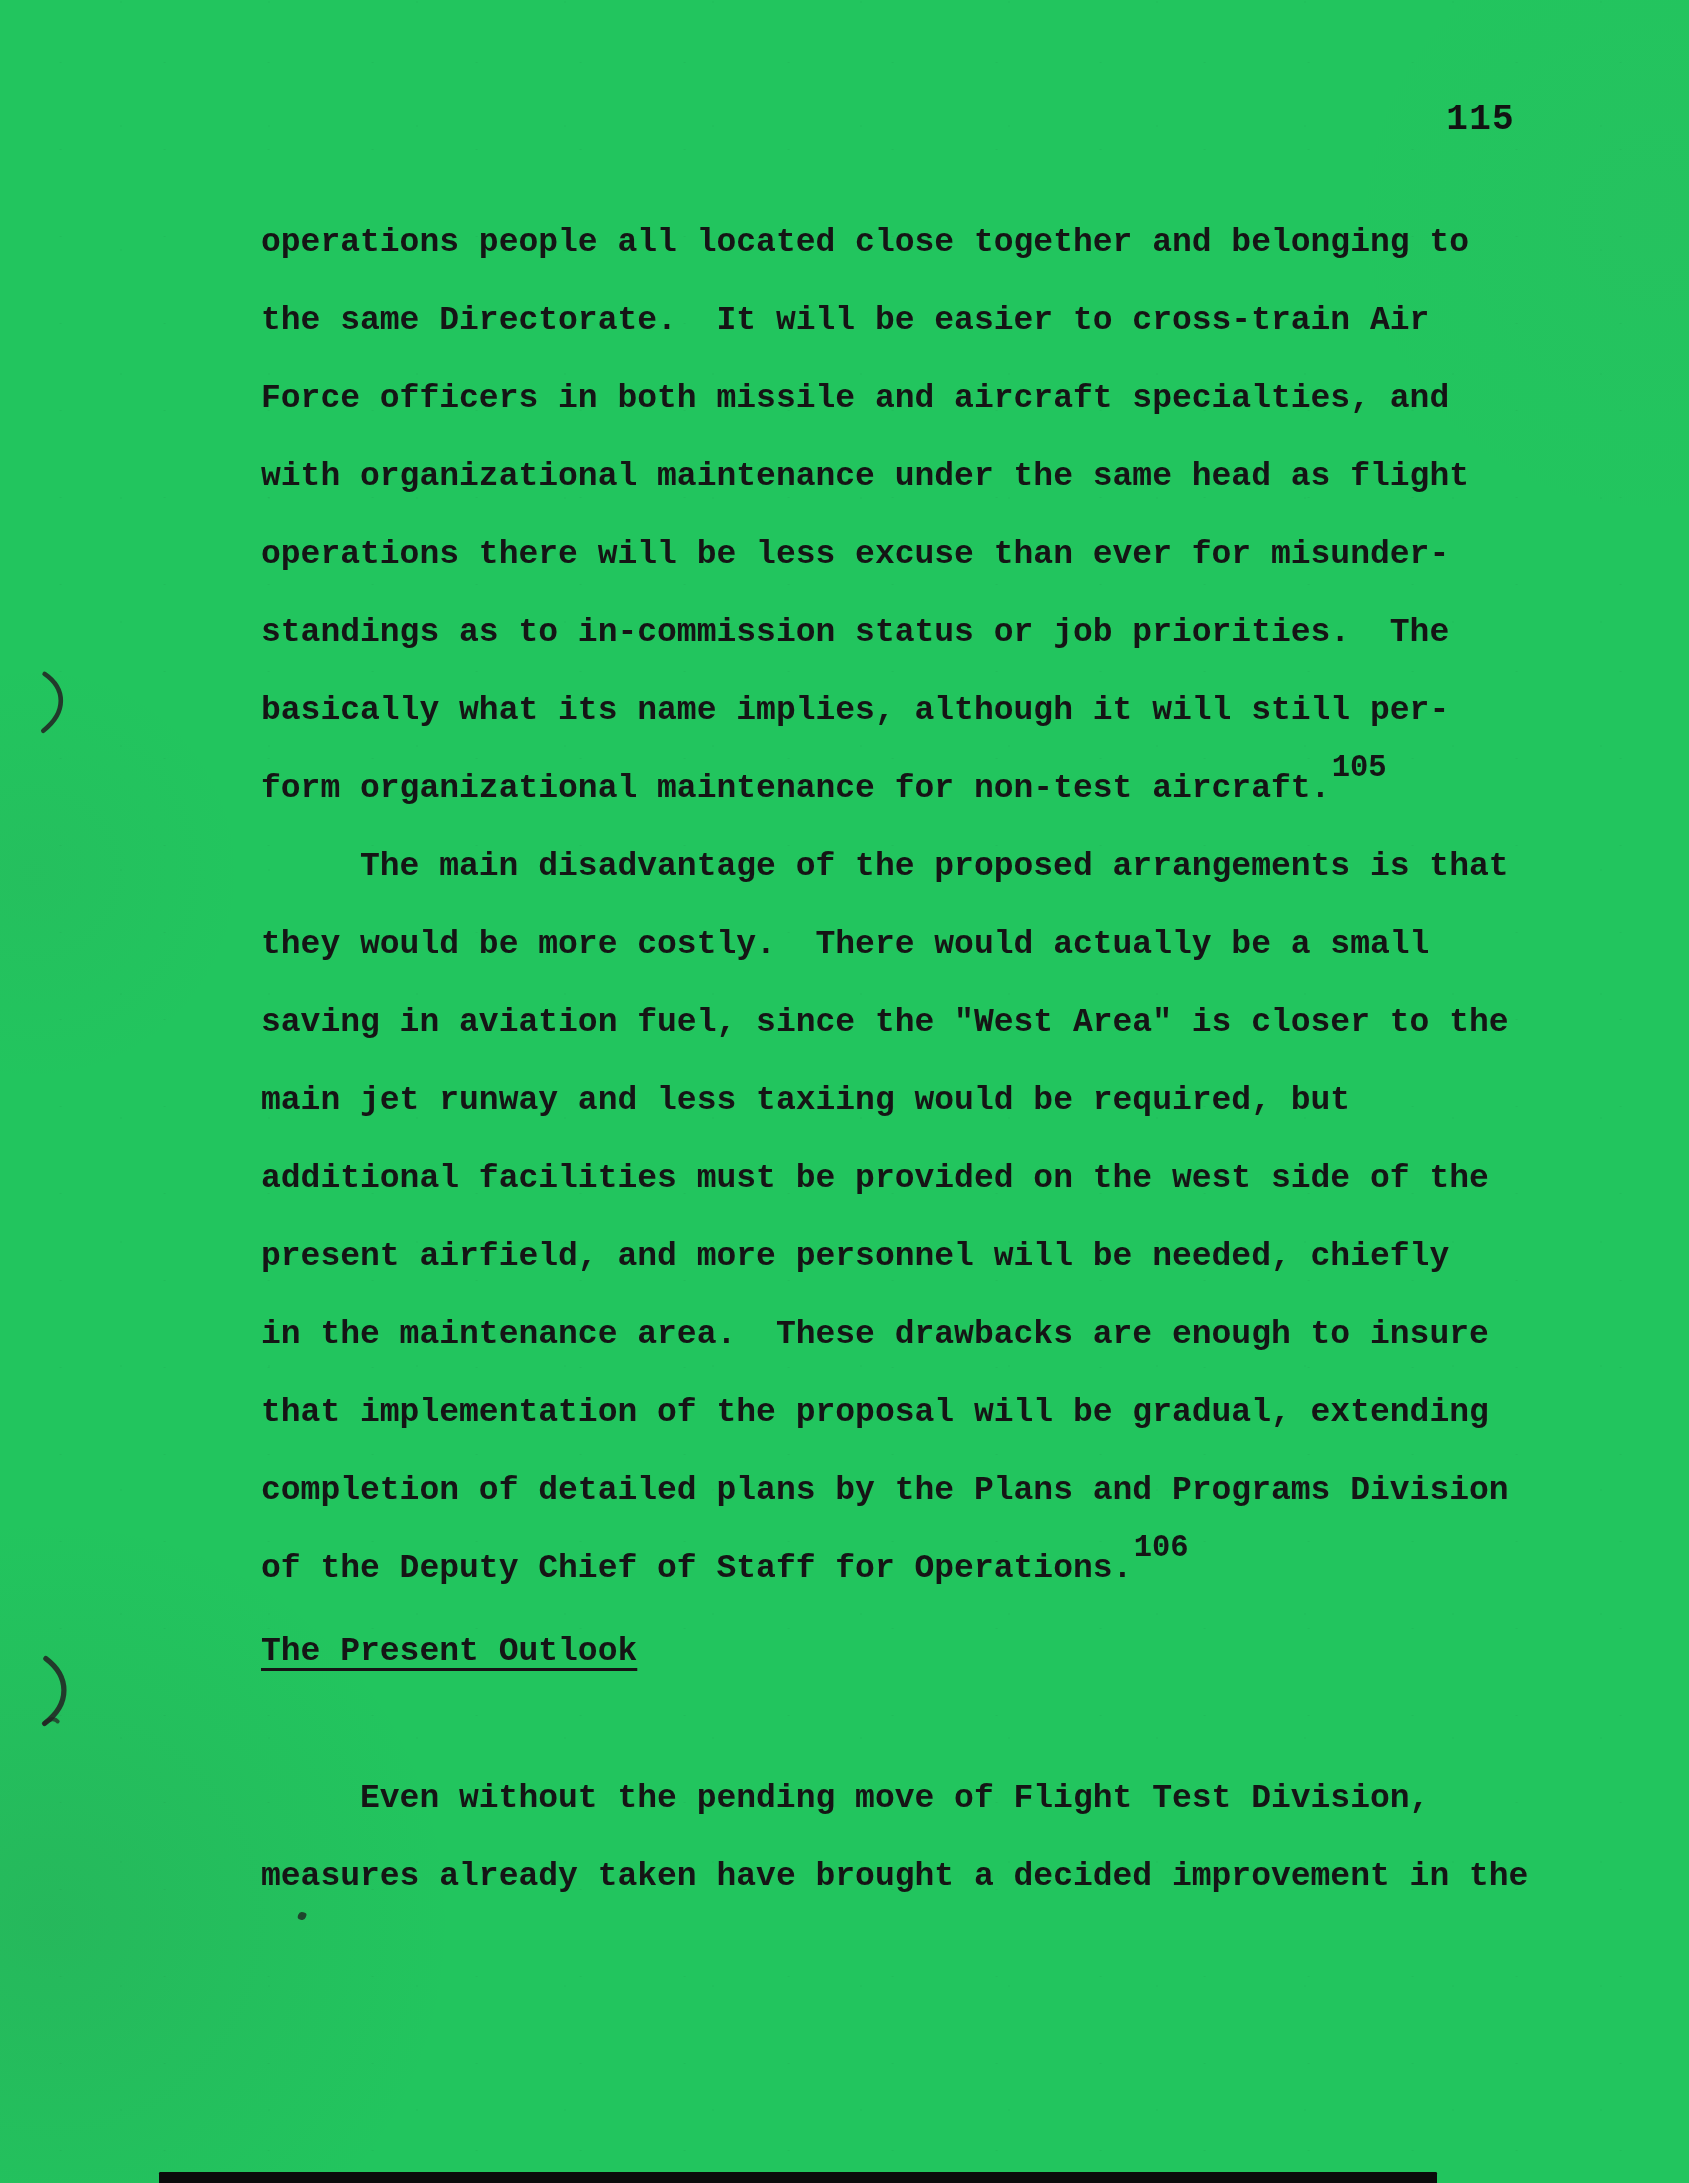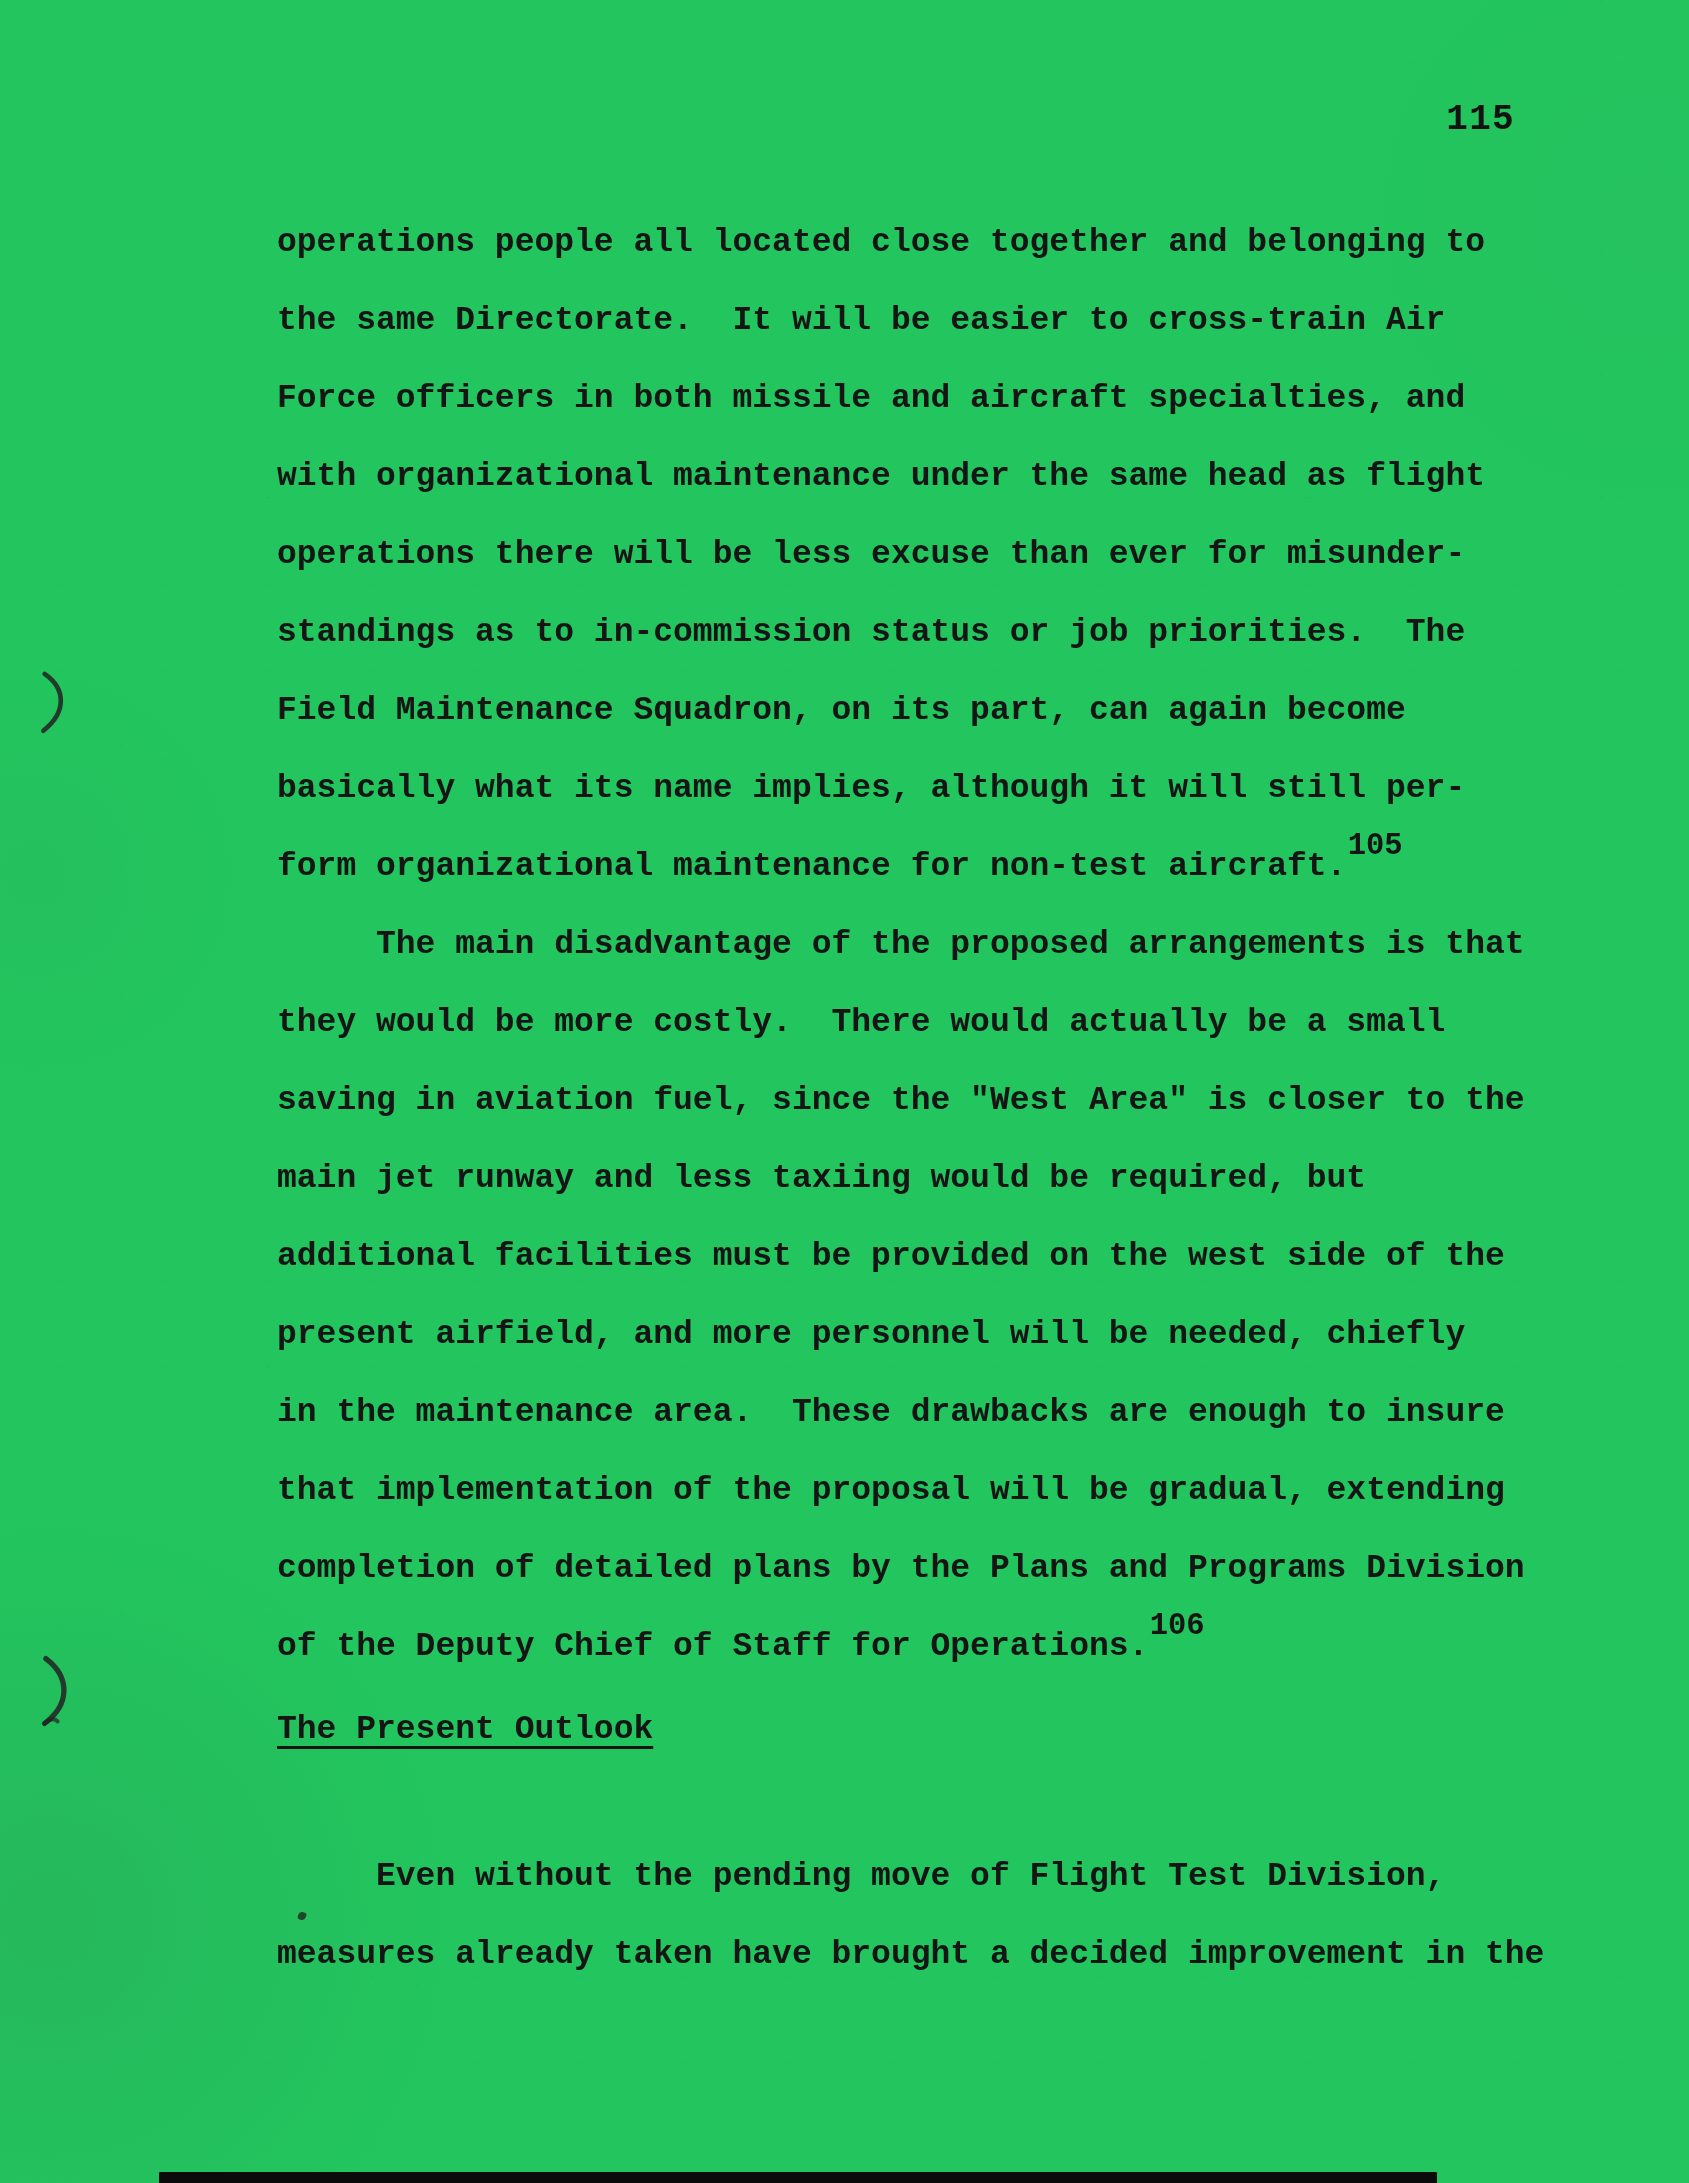--- a/index.html
+++ b/index.html
@@ -35,21 +35,21 @@
     position: absolute;
     top: 99px;
     right: 174px;
     font-size: 36px;
     font-weight: bold;
     color: #121212;
     letter-spacing: 1.3px;
   }
   .text-block {
     position: absolute;
-    left: 277px;
+    left: 261px;
     top: 204px;
     width: 1285px;
   }
   .line {
     height: 78px;
     line-height: 78px;
     font-size: 33px;
     font-weight: bold;
     color: #151515;
     white-space: pre;
@@ -105,21 +105,20 @@
 
   <div class="page-number">115</div>
 
   <div class="text-block">
       <div class="line"><span>operations people all located close together and belonging to</span></div>
       <div class="line"><span>the same Directorate.  It will be easier to cross-train Air</span></div>
       <div class="line"><span>Force officers in both missile and aircraft specialties, and</span></div>
       <div class="line"><span>with organizational maintenance under the same head as flight</span></div>
       <div class="line"><span>operations there will be less excuse than ever for misunder-</span></div>
       <div class="line"><span>standings as to in-commission status or job priorities.  The</span></div>
-      <div class="line"><span>Field Maintenance Squadron, on its part, can again become</span></div>
       <div class="line"><span>basically what its name implies, although it will still per-</span></div>
       <div class="line"><span>form organizational maintenance for non-test aircraft.</span><span class="footnote-ref">105</span></div>
       <div class="line indent"><span>The main disadvantage of the proposed arrangements is that</span></div>
       <div class="line"><span>they would be more costly.  There would actually be a small</span></div>
       <div class="line"><span>saving in aviation fuel, since the "West Area" is closer to the</span></div>
       <div class="line"><span>main jet runway and less taxiing would be required, but</span></div>
       <div class="line"><span>additional facilities must be provided on the west side of the</span></div>
       <div class="line"><span>present airfield, and more personnel will be needed, chiefly</span></div>
       <div class="line"><span>in the maintenance area.  These drawbacks are enough to insure</span></div>
       <div class="line"><span>that implementation of the proposal will be gradual, extending</span></div>

